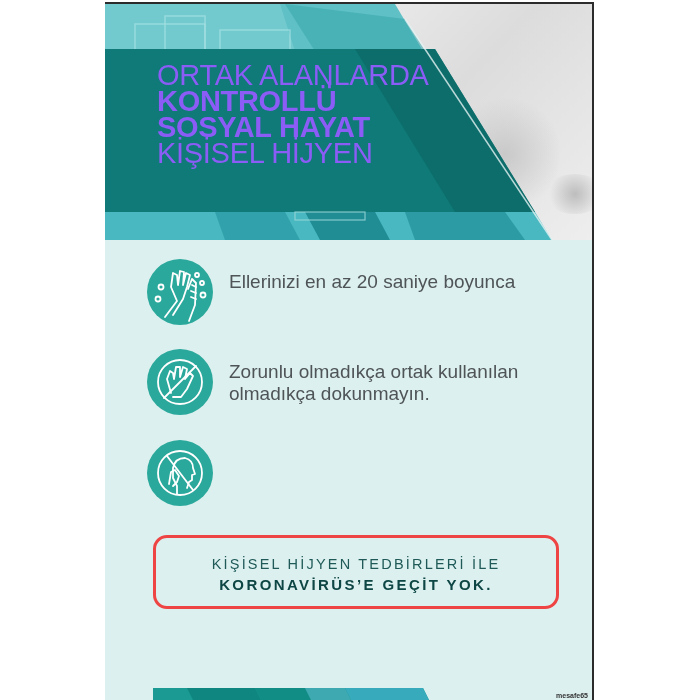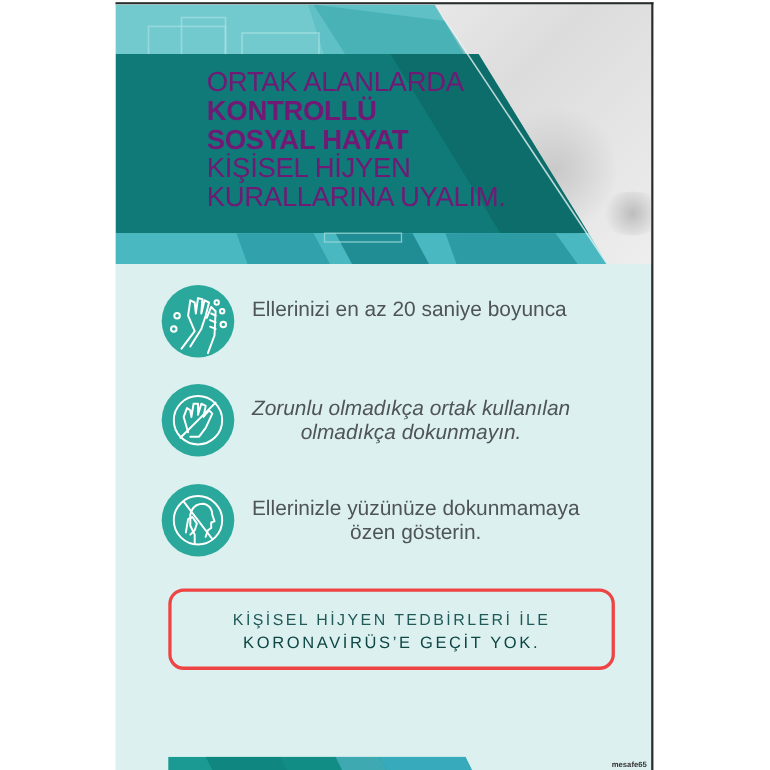--- a/index.html
+++ b/index.html
@@ -11,43 +11,42 @@
       box-sizing: border-box;
     }
     .photo {
       position: absolute; left: 0; top: 0; width: 100%; height: 236px;
       background: linear-gradient(135deg, #f4f4f4 0%, #e8e8e8 40%, #dcdcdc 60%, #eeeeee 100%);
     }
     .photo .blob1 { position:absolute; left:345px; top:90px; width:110px; height:120px; border-radius:50%; background: radial-gradient(circle, #c9c9c9 0%, rgba(220,220,220,0) 70%); }
     .photo .blob2 { position:absolute; left:440px; top:170px; width:60px; height:40px; border-radius:50%; background: radial-gradient(circle, #bdbdbd 0%, rgba(220,220,220,0) 70%); }
     .shapes { position: absolute; left: 0; top: 0; width: 489px; height: 236px; }
     .headline {
-      position: absolute; left: 52px; top: 58px; color: #701a75; line-height: 26px; font-size: 25px;
+      position: absolute; left: 52px; top: 58px; color: #8b5cf6; line-height: 26px; font-size: 29px;
       letter-spacing: -0.3px;
-      margin-left: 31px;
     }
     .headline .l { display: block; white-space: nowrap; }
     .headline .b { font-weight: bold; }
     .item { position: absolute; left: 42px; width: 420px; height: 68px; }
     .icon {
       position: absolute; left: 0; top: 0; width: 66px; height: 66px; border-radius: 50%;
       background: #2aa89b;
     }
     .icon svg { position:absolute; left:0; top:0; }
     .item-text {
       position: absolute; left: 82px; top: 12px; color: #4f5457; font-size: 19px; line-height: 22px;
     }
-    .item-text span { display:block; white-space: nowrap; text-align: center; }
+    .item-text span { display:block; white-space: nowrap; }
     .callout {
       position: absolute; left: 48px; top: 531px; width: 406px; height: 74px;
       border: 3px solid #ef4444; border-radius: 14px; box-sizing: border-box;
       text-align: center; color: #0e4f4c;
     }
     .callout .line1 { position:absolute; left:0; right:0; top:18px; font-size:14.5px; letter-spacing: 2.2px; color:#1f5a58; }
-    .callout .line2 { position:absolute; left:0; right:0; top:38px; font-size:15px; font-weight:normal; letter-spacing: 2.4px; color:#0d4644; }
+    .callout .line2 { position:absolute; left:0; right:0; top:38px; font-size:15px; font-weight:bold; letter-spacing: 2.4px; color:#0d4644; }
     .footer-band { position:absolute; left: 0; bottom: 0; width: 489px; height: 12px; }
     .watermark { position:absolute; right: 4px; bottom: 1px; font-size: 7px; font-weight:bold; color:#333333; font-family: Liberation Sans, sans-serif; }
   </style>
 </head>
 <body>
 
 <div class="poster">
 
   <div class="photo">
     <div class="blob1"></div>
@@ -74,21 +73,20 @@
     <rect x="190" y="208" width="70" height="8" fill="none" stroke="#9ed8da" stroke-width="1.2" opacity="0.8"></rect>
 
     <line x1="300" y1="15" x2="447" y2="236" stroke="#e6f4f4" stroke-width="1.5" opacity="0.8"></line>
   </svg>
 
   <div class="headline">
     <span class="l">ORTAK ALANLARDA</span>
     <span class="l b">KONTROLLÜ</span>
     <span class="l b">SOSYAL HAYAT</span>
     <span class="l">KİŞİSEL HİJYEN</span>
-    <span class="l">KURALLARINA UYALIM.</span>
   </div>
 
   <div class="item" style="top:255px;">
     <div class="icon">
       <svg width="66" height="66" viewBox="0 0 66 66">
         <g fill="none" stroke="#ffffff" stroke-width="1.8" stroke-linecap="round" stroke-linejoin="round">
           <path d="M18 58 L30 42 L24 28 L26 14 L30 16 L31 26 M31 26 L33 12 L37 13 L36 26 M36 26 L39 14 L43 16 L40 28 L36 40 L26 56"></path>
           <path d="M42 62 L48 46 L49 24 L45 20 L41 30"></path>
           <path d="M45 26 L49 28 M44 32 L49 34 M44 38 L49 40"></path>
           <circle cx="14" cy="28" r="2.5"></circle>
@@ -97,21 +95,21 @@
           <circle cx="56" cy="36" r="2.5"></circle>
           <circle cx="50" cy="16" r="2"></circle>
         </g>
       </svg>
     </div>
     <div class="item-text">
       <span>Ellerinizi en az 20 saniye boyunca</span>
     </div>
   </div>
 
-  <div class="item" style="top:345px;font-style:italic;">
+  <div class="item" style="top:345px;">
     <div class="icon">
       <svg width="66" height="66" viewBox="0 0 66 66">
         <g fill="none" stroke="#ffffff" stroke-width="1.8" stroke-linecap="round" stroke-linejoin="round">
           <circle cx="33" cy="33" r="22"></circle>
           <line x1="17" y1="49" x2="49" y2="17"></line>
           <path d="M24 44 L20 30 L23 22 L26 24 L27 30 M27 30 L29 18 L33 18 L33 28 M33 28 L36 18 L40 20 L38 30 M38 30 L43 24 L46 27 L40 40 L34 48 L26 48"></path>
         </g>
       </svg>
     </div>
     <div class="item-text">
@@ -124,24 +122,20 @@
     <div class="icon">
       <svg width="66" height="66" viewBox="0 0 66 66">
         <g fill="none" stroke="#ffffff" stroke-width="1.8" stroke-linecap="round" stroke-linejoin="round">
           <circle cx="33" cy="33" r="22"></circle>
           <line x1="20" y1="16" x2="46" y2="50"></line>
           <path d="M30 54 L30 46 L26 38 L26 28 Q28 18 38 18 Q46 20 46 28 L48 34 L45 35 L45 40 L42 42 L40 48"></path>
           <path d="M22 44 L24 32 L28 30 L32 36 L30 42 L26 46"></path>
         </g>
       </svg>
     </div>
-    <div class="item-text">
-      <span>Ellerinizle yüzünüze dokunmamaya</span>
-      <span>özen gösterin.</span>
-    </div>
   </div>
 
   <div class="callout">
     <div class="line1">KİŞİSEL HİJYEN TEDBİRLERİ İLE</div>
     <div class="line2">KORONAVİRÜS’E GEÇİT YOK.</div>
   </div>
 
   <svg class="footer-band" width="489" height="12" viewBox="0 0 489 12">
     <polygon points="48,0 318,0 324,12 48,12" fill="#1a9a92"></polygon>
     <polygon points="82,0 150,0 156,12 88,12" fill="#0f8680"></polygon>

